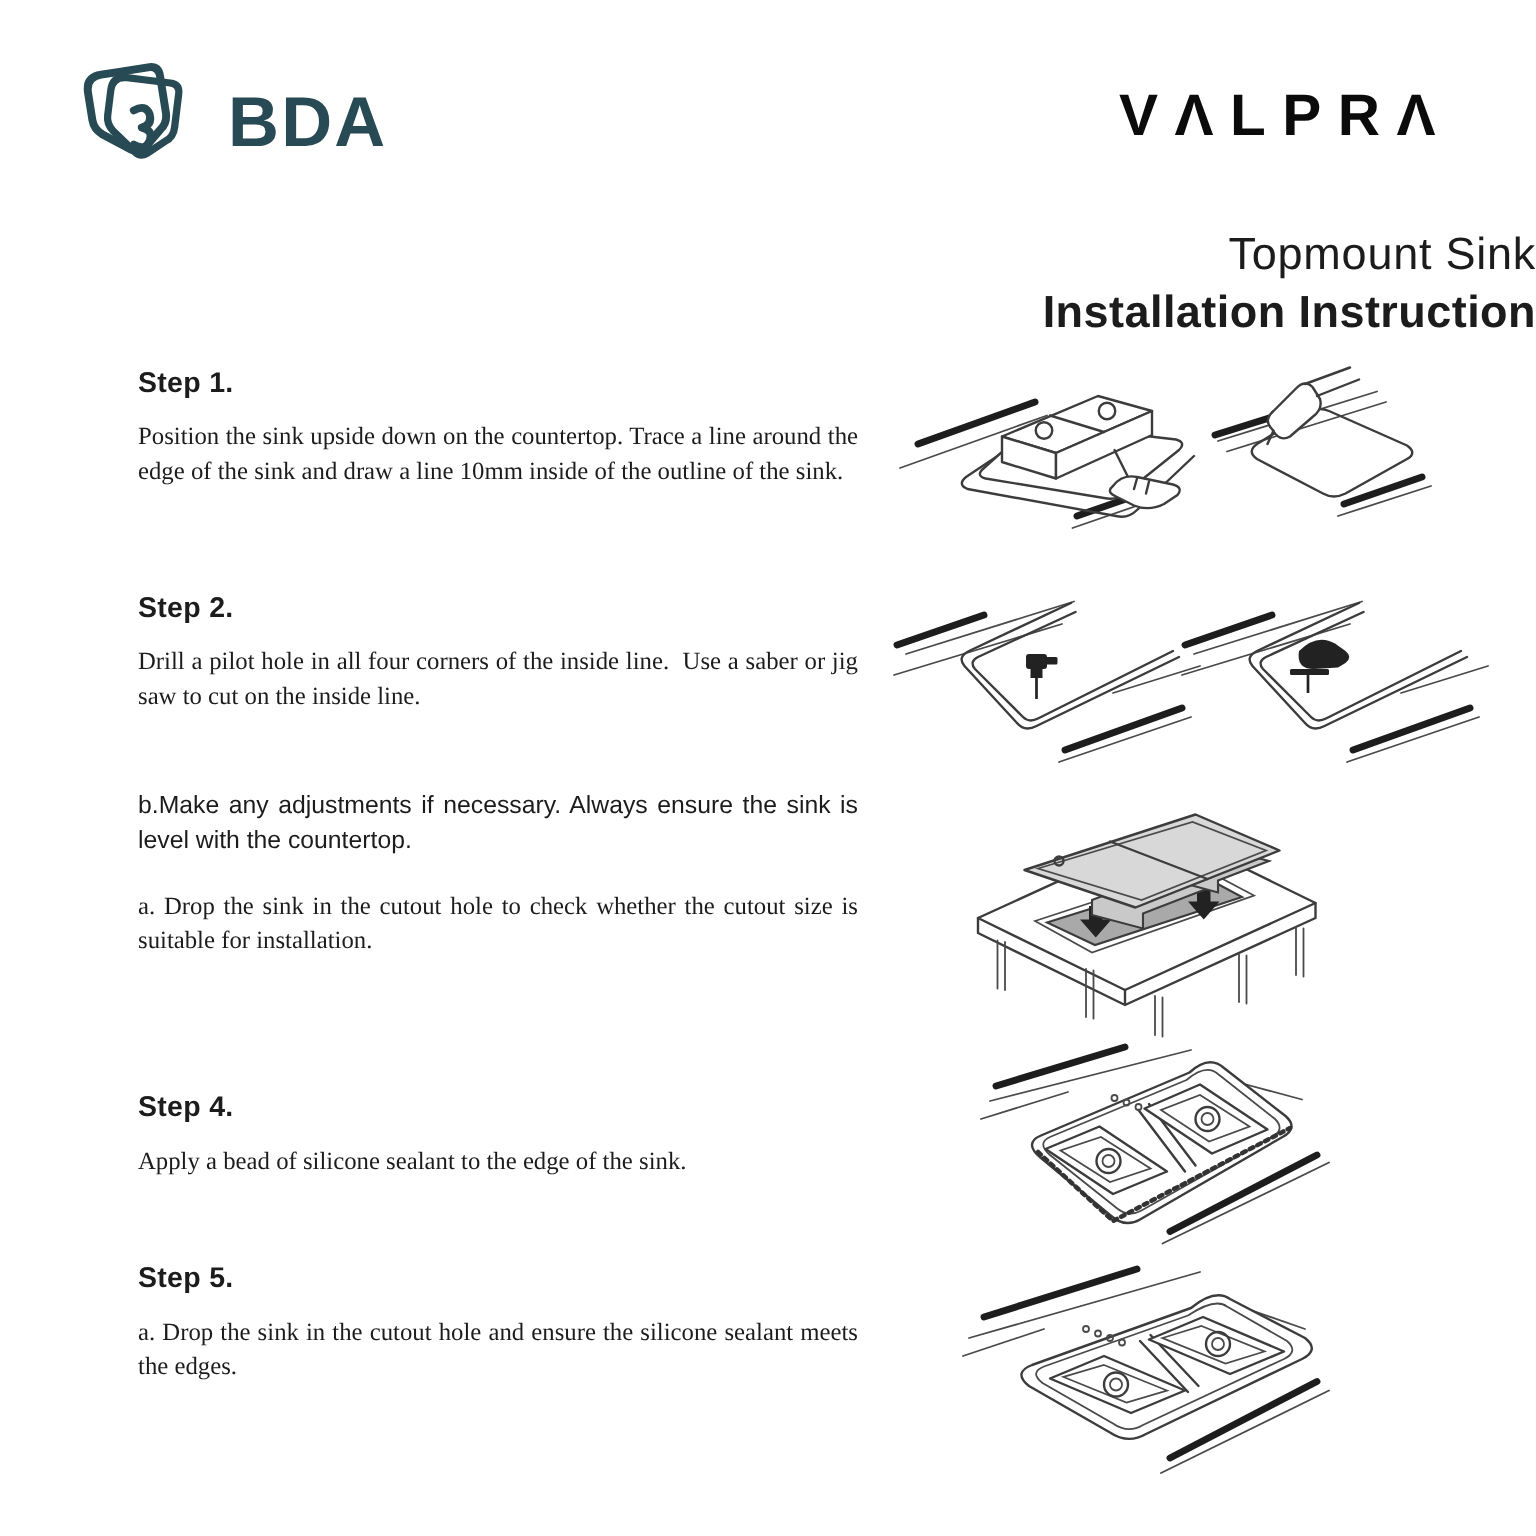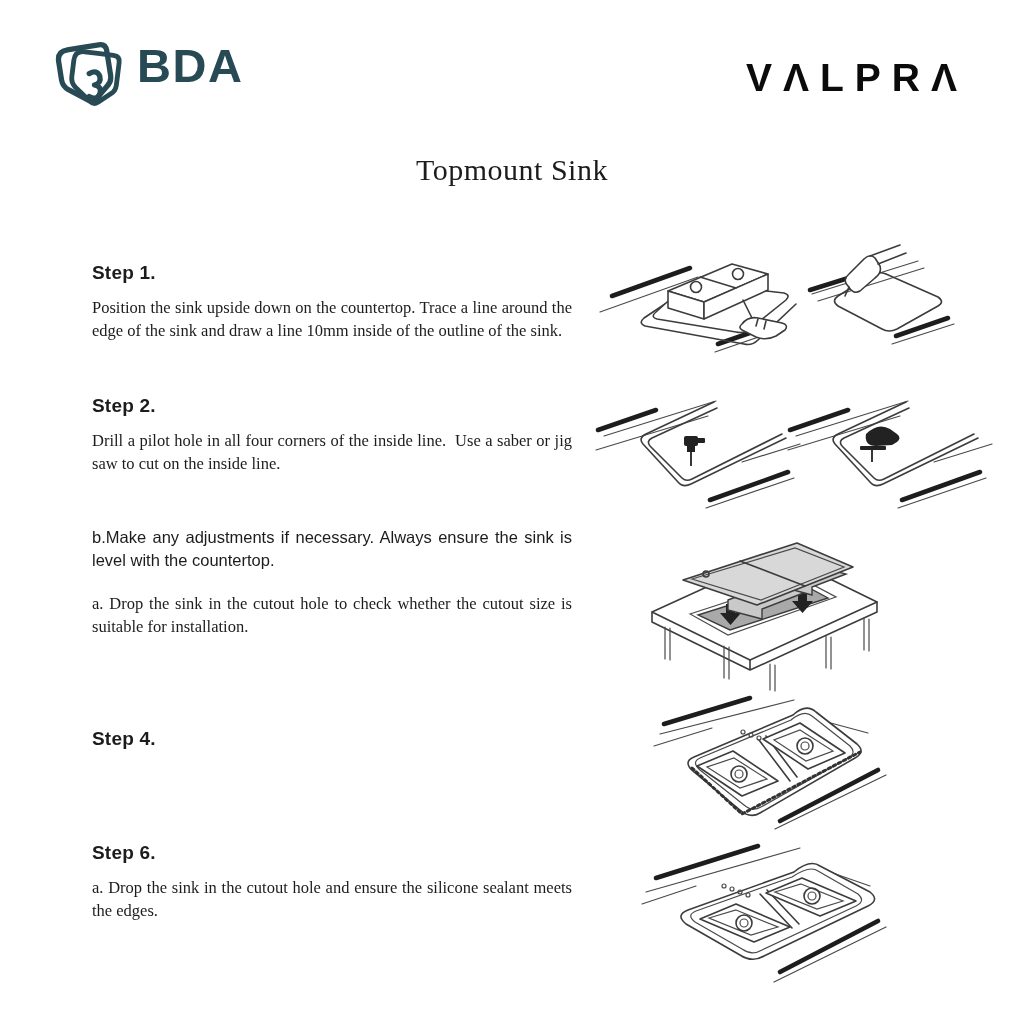--- a/index.html
+++ b/index.html
@@ -1,37 +1,37 @@
 <!DOCTYPE html>
 <html><head>
 <meta charset="utf-8">
 <style>
   html,body{margin:0;padding:0;background:#ffffff;}
   body{width:1024px;height:1024px;position:relative;overflow:hidden;
        font-family:"Liberation Sans",sans-serif;color:#1c1c1c;}
   .abs{position:absolute;}
 
   
-  .bda-logo{left:54px;top:42px;display:flex;align-items:flex-start;gap:9px;}
+  .bda-logo{left:54px;top:42px;display:flex;align-items:center;gap:24px;}
   .bda-text{font-size:47px;font-weight:700;color:#274a54;letter-spacing:1.5px;line-height:1;}
   .valpra{right:56px;top:58px;font-size:39px;font-weight:700;color:#0b0b0b;
           letter-spacing:11px;line-height:1;}
 
   
-  .title{left:0;right:0;top:153px;text-align:center;font-family:Liberation Serif, serif;}
+  .title{left:0;right:0;top:153px;text-align:right;}
   .title-1{font-size:30px;font-weight:400;letter-spacing:.5px;}
   .title-2{font-size:30px;font-weight:700;letter-spacing:.3px;margin-top:5px;}
 
   
   .step{left:92px;width:480px;}
   .step-h{font-size:19px;font-weight:700;margin:0 0 13px 0;letter-spacing:.2px;}
   .step p{font-size:16.5px;line-height:22.5px;margin:0 0 22px 0;
           text-align:justify;white-space:pre-wrap;}
   .step p:last-child{margin-bottom:0;font-family:Liberation Serif, serif;}
-  .s1{top:262px;} .s2{top:395px;} .s3{top:526px;} .s4{top:728px;} .s5{top:842px;}
+  .s1{top:245px;} .s2{top:395px;} .s3{top:526px;} .s4{top:728px;} .s5{top:842px;}
 
   
   .ill{position:absolute;}
   .i1{left:596px;top:244px;} .i2{left:590px;top:388px;} .i3{left:636px;top:522px;}
   .i4{left:650px;top:690px;} .i5{left:640px;top:842px;}
   svg .ln{fill:none;stroke:#3c3c3c;stroke-width:1.6;stroke-linecap:round;stroke-linejoin:round;}
   svg .thin{fill:none;stroke:#4a4a4a;stroke-width:1.2;stroke-linecap:round;}
   svg .hatch{fill:none;stroke:#1d1d1d;stroke-width:4.6;stroke-linecap:round;}
   svg .wfill{fill:#ffffff;stroke:#3c3c3c;stroke-width:1.6;stroke-linejoin:round;}
   svg .dk{fill:#222222;stroke:none;}
@@ -49,43 +49,45 @@
       </g>
     </svg>
   </span>
   <span class="bda-text">BDA</span>
 </div>
 
 <div class="abs valpra">VΛLPRΛ</div>
 
 <div class="abs title">
   <div class="title-1">Topmount Sink</div>
+  <div class="title-2">Installation Instruction</div>
 </div>
 
 <div class="abs step s1">
   <h3 class="step-h">Step 1.</h3>
   <p>Position the sink upside down on the countertop. Trace a line around the edge of the sink and draw a line 10mm inside of the outline of the sink.</p>
 </div>
 
 <div class="abs step s2">
   <h3 class="step-h">Step 2.</h3>
   <p>Drill a pilot hole in all four corners of the inside line.  Use a saber or jig saw to cut on the inside line.</p>
 </div>
 
 <div class="abs step s3">
   <p>b.Make any adjustments if necessary. Always ensure the sink is level with the countertop.</p>
   <p>a. Drop the sink in the cutout hole to check whether the cutout size is suitable for installation.</p>
 </div>
 
 <div class="abs step s4">
   <h3 class="step-h">Step 4.</h3>
+  <p>Apply a bead of silicone sealant to the edge of the sink.</p>
 </div>
 
 <div class="abs step s5">
-  <h3 class="step-h">Step 6.</h3>
+  <h3 class="step-h">Step 5.</h3>
   <p>a. Drop the sink in the cutout hole and ensure the silicone sealant meets the edges.</p>
 </div>
 
 <div class="ill i1">
 <svg width="410" height="120" viewBox="0 0 410 120">
   <g>
     <path class="thin" d="M4,68 L102,33"></path>
     <path class="hatch" d="M16,52 L94,24"></path>
     <path class="hatch" d="M122,100 L168,84"></path>
     <path class="thin" d="M119,108 L174,89"></path>

